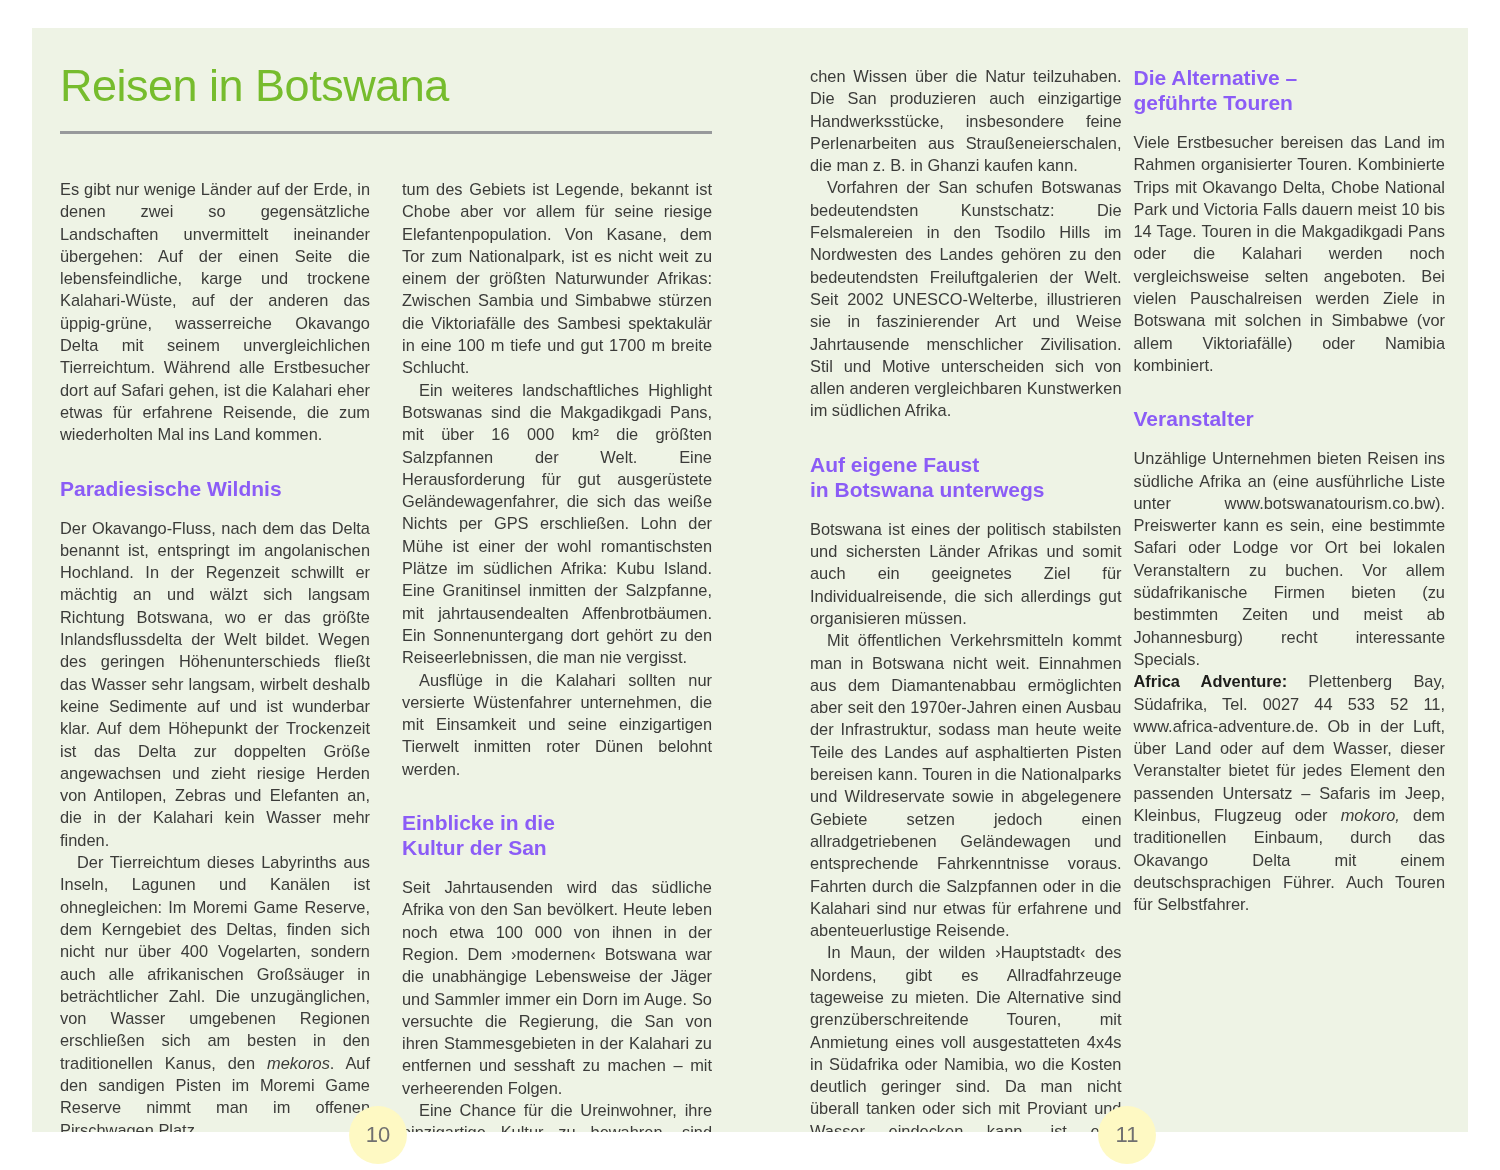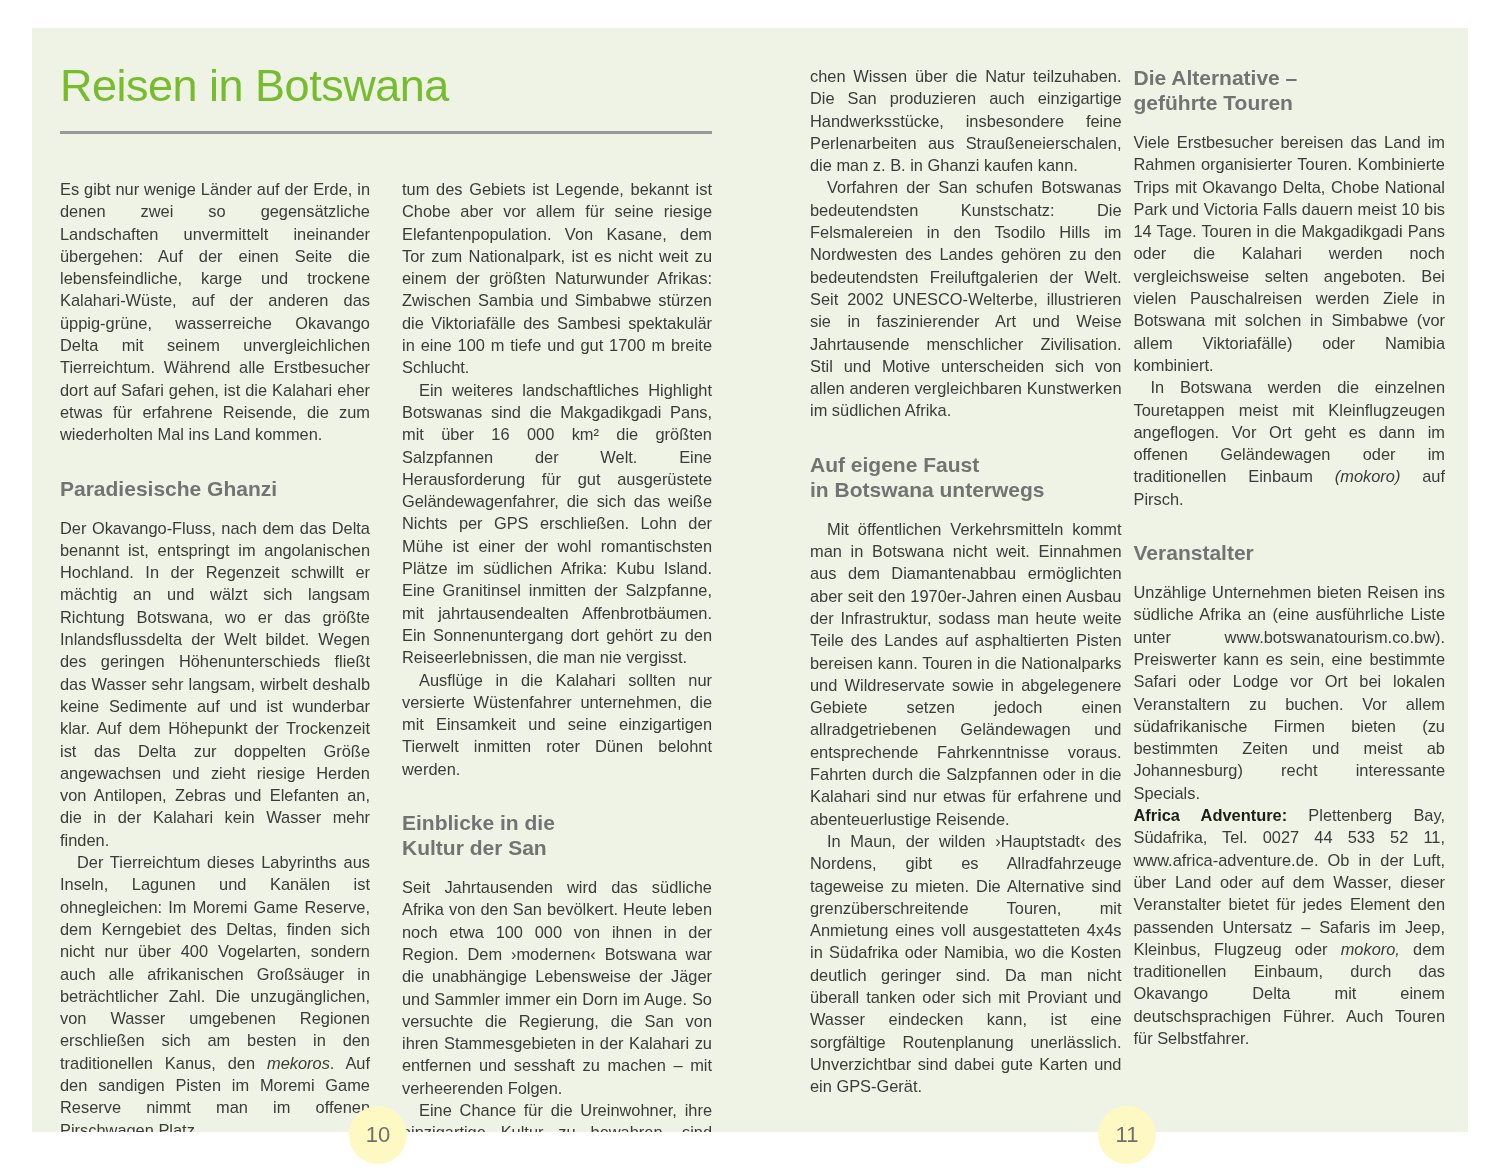--- a/index.html
+++ b/index.html
@@ -40,21 +40,21 @@
   .column{
     font-size:16.4px;line-height:22.3px;
     color:#3b3b39;
     text-align:justify;
     hyphens:manual;
   }
   p.paragraph{margin:0;}
   p.indent{text-indent:17px;}
   h2.heading{
     font-size:21px;line-height:25px;font-weight:700;
-    color:#737373;margin:30px 0 16px 0;
+    color:#8b5cf6;margin:30px 0 16px 0;
     white-space:pre-line;text-align:left;
   }
   .column > :first-child{margin-top:0;}
   .column i{font-style:italic;}
   .column b{font-weight:700;color:#1d1d1b;}
 
   .pagenum{
     position:absolute;width:58px;height:58px;border-radius:50%;
     background:#fef9c3;
     display:flex;align-items:center;justify-content:center;
@@ -67,48 +67,48 @@
 <body>
 
 <div class="spread">
 
   <section class="page page-left">
     <h1 class="page-title">Reisen in Botswana</h1>
     <div class="rule"></div>
     <div class="columns">
       <div class="column">
           <p class="paragraph">Es gibt nur wenige Länder auf der Erde, in denen zwei so gegensätzliche Landschaften unvermittelt ineinander übergehen: Auf der einen Seite die lebensfeindliche, karge und trockene Kalahari-Wüste, auf der anderen das üppig-grüne, wasserreiche Okavango Delta mit seinem unvergleichlichen Tierreichtum. Während alle Erstbesucher dort auf Safari gehen, ist die Kalahari eher etwas für erfahrene Reisende, die zum wiederholten Mal ins Land kommen.</p>
-          <h2 class="heading">Paradiesische Ghanzi</h2>
+          <h2 class="heading">Paradiesische Wildnis</h2>
           <p class="paragraph">Der Okavango-Fluss, nach dem das Delta benannt ist, entspringt im angolanischen Hochland. In der Regenzeit schwillt er mächtig an und wälzt sich langsam Richtung Botswana, wo er das größte Inlandsflussdelta der Welt bildet. Wegen des geringen Höhenunterschieds fließt das Wasser sehr langsam, wirbelt deshalb keine Sedimente auf und ist wunderbar klar. Auf dem Höhepunkt der Trockenzeit ist das Delta zur doppelten Größe angewachsen und zieht riesige Herden von Antilopen, Zebras und Elefanten an, die in der Kalahari kein Wasser mehr finden.</p>
           <p class="paragraph indent">Der Tierreichtum dieses Labyrinths aus Inseln, Lagunen und Kanälen ist ohnegleichen: Im Moremi Game Reserve, dem Kerngebiet des Deltas, finden sich nicht nur über 400 Vogelarten, sondern auch alle afrikanischen Großsäuger in beträchtlicher Zahl. Die unzugänglichen, von Wasser umgebenen Regionen erschließen sich am besten in den traditionellen Kanus, den <i>mekoros</i>. Auf den sandigen Pisten im Moremi Game Reserve nimmt man im offenen Pirschwagen Platz.</p>
         </div>
       <div class="column">
           <p class="paragraph">tum des Gebiets ist Legende, bekannt ist Chobe aber vor allem für seine riesige Elefantenpopulation. Von Kasane, dem Tor zum Nationalpark, ist es nicht weit zu einem der größten Naturwunder Afrikas: Zwischen Sambia und Simbabwe stürzen die Viktoriafälle des Sambesi spektakulär in eine 100 m tiefe und gut 1700 m breite Schlucht.</p>
           <p class="paragraph indent">Ein weiteres landschaftliches Highlight Botswanas sind die Makgadikgadi Pans, mit über 16 000 km² die größten Salzpfannen der Welt. Eine Herausforderung für gut ausgerüstete Geländewagenfahrer, die sich das weiße Nichts per GPS erschließen. Lohn der Mühe ist einer der wohl romantischsten Plätze im südlichen Afrika: Kubu Island. Eine Granitinsel inmitten der Salzpfanne, mit jahrtausendealten Affenbrotbäumen. Ein Sonnenuntergang dort gehört zu den Reiseerlebnissen, die man nie vergisst.</p>
           <p class="paragraph indent">Ausflüge in die Kalahari sollten nur versierte Wüstenfahrer unternehmen, die mit Einsamkeit und seine einzigartigen Tierwelt inmitten roter Dünen belohnt werden.</p>
           <h2 class="heading">Einblicke in die<br>Kultur der San</h2>
           <p class="paragraph">Seit Jahrtausenden wird das südliche Afrika von den San bevölkert. Heute leben noch etwa 100 000 von ihnen in der Region. Dem ›modernen‹ Botswana war die unabhängige Lebensweise der Jäger und Sammler immer ein Dorn im Auge. So versuchte die Regierung, die San von ihren Stammesgebieten in der Kalahari zu entfernen und sesshaft zu machen – mit verheerenden Folgen.</p>
           <p class="paragraph indent">Eine Chance für die Ureinwohner, ihre einzigartige Kultur zu bewahren, sind Ausflüge mit den San in den Busch, wie sie von verschiedenen Lodges angeboten werden. Es gehört zu den ganz besonderen Erlebnissen einer Botswana-Reise, an ihrem unglaubli-</p>
         </div>
     </div>
   </section>
 
   <section class="page page-right">
     <div class="columns">
       <div class="column">
           <p class="paragraph">chen Wissen über die Natur teilzuhaben. Die San produzieren auch einzigartige Handwerksstücke, insbesondere feine Perlenarbeiten aus Straußeneierschalen, die man z. B. in Ghanzi kaufen kann.</p>
           <p class="paragraph indent">Vorfahren der San schufen Botswanas bedeutendsten Kunstschatz: Die Felsmalereien in den Tsodilo Hills im Nordwesten des Landes gehören zu den bedeutendsten Freiluftgalerien der Welt. Seit 2002 UNESCO-Welterbe, illustrieren sie in faszinierender Art und Weise Jahrtausende menschlicher Zivilisation. Stil und Motive unterscheiden sich von allen anderen vergleichbaren Kunstwerken im südlichen Afrika.</p>
           <h2 class="heading">Auf eigene Faust<br>in Botswana unterwegs</h2>
+          <p class="paragraph">Botswana ist eines der politisch stabilsten und sichersten Länder Afrikas und somit auch ein geeignetes Ziel für Individualreisende, die sich allerdings gut organisieren müssen.</p>
           <p class="paragraph indent">Mit öffentlichen Verkehrsmitteln kommt man in Botswana nicht weit. Einnahmen aus dem Diamantenabbau ermöglichten aber seit den 1970er-Jahren einen Ausbau der Infrastruktur, sodass man heute weite Teile des Landes auf asphaltierten Pisten bereisen kann. Touren in die Nationalparks und Wildreservate sowie in abgelegenere Gebiete setzen jedoch einen allradgetriebenen Geländewagen und entsprechende Fahrkenntnisse voraus. Fahrten durch die Salzpfannen oder in die Kalahari sind nur etwas für erfahrene und abenteuerlustige Reisende.</p>
           <p class="paragraph indent">In Maun, der wilden ›Hauptstadt‹ des Nordens, gibt es Allradfahrzeuge tageweise zu mieten. Die Alternative sind grenzüberschreitende Touren, mit Anmietung eines voll ausgestatteten 4x4s in Südafrika oder Namibia, wo die Kosten deutlich geringer sind. Da man nicht überall tanken oder sich mit Proviant und Wasser eindecken kann, ist eine sorgfältige Routenplanung unerlässlich. Unverzichtbar sind dabei gute Karten und ein GPS-Gerät.</p>
         </div>
       <div class="column">
           <h2 class="heading">Die Alternative –<br>geführte Touren</h2>
           <p class="paragraph">Viele Erstbesucher bereisen das Land im Rahmen organisierter Touren. Kombinierte Trips mit Okavango Delta, Chobe National Park und Victoria Falls dauern meist 10 bis 14 Tage. Touren in die Makgadikgadi Pans oder die Kalahari werden noch vergleichsweise selten angeboten. Bei vielen Pauschalreisen werden Ziele in Botswana mit solchen in Simbabwe (vor allem Viktoriafälle) oder Namibia kombiniert.</p>
-          <p class="paragraph indent">In Botswana werden die einzelnen Touretappen meist mit Kleinflugzeugen angeflogen. Vor Ort geht es dann im offenen Geländewagen oder im traditionellen Einbaum <i>(mokoro)</i> auf Pirsch.</p>
           <h2 class="heading">Veranstalter</h2>
           <p class="paragraph">Unzählige Unternehmen bieten Reisen ins südliche Afrika an (eine ausführliche Liste unter www.botswanatourism.co.bw). Preiswerter kann es sein, eine bestimmte Safari oder Lodge vor Ort bei lokalen Veranstaltern zu buchen. Vor allem südafrikanische Firmen bieten (zu bestimmten Zeiten und meist ab Johannesburg) recht interessante Specials.</p>
           <p class="paragraph"><b>Africa Adventure:</b> Plettenberg Bay, Südafrika, Tel. 0027 44 533 52 11, www.africa-adventure.de. Ob in der Luft, über Land oder auf dem Wasser, dieser Veranstalter bietet für jedes Element den passenden Untersatz – Safaris im Jeep, Kleinbus, Flugzeug oder <i>mokoro,</i> dem traditionellen Einbaum, durch das Okavango Delta mit einem deutschsprachigen Führer. Auch Touren für Selbstfahrer.</p>
         </div>
     </div>
   </section>
 
   <div class="pagenum pagenum-left">
     <span>10</span>
   </div>

